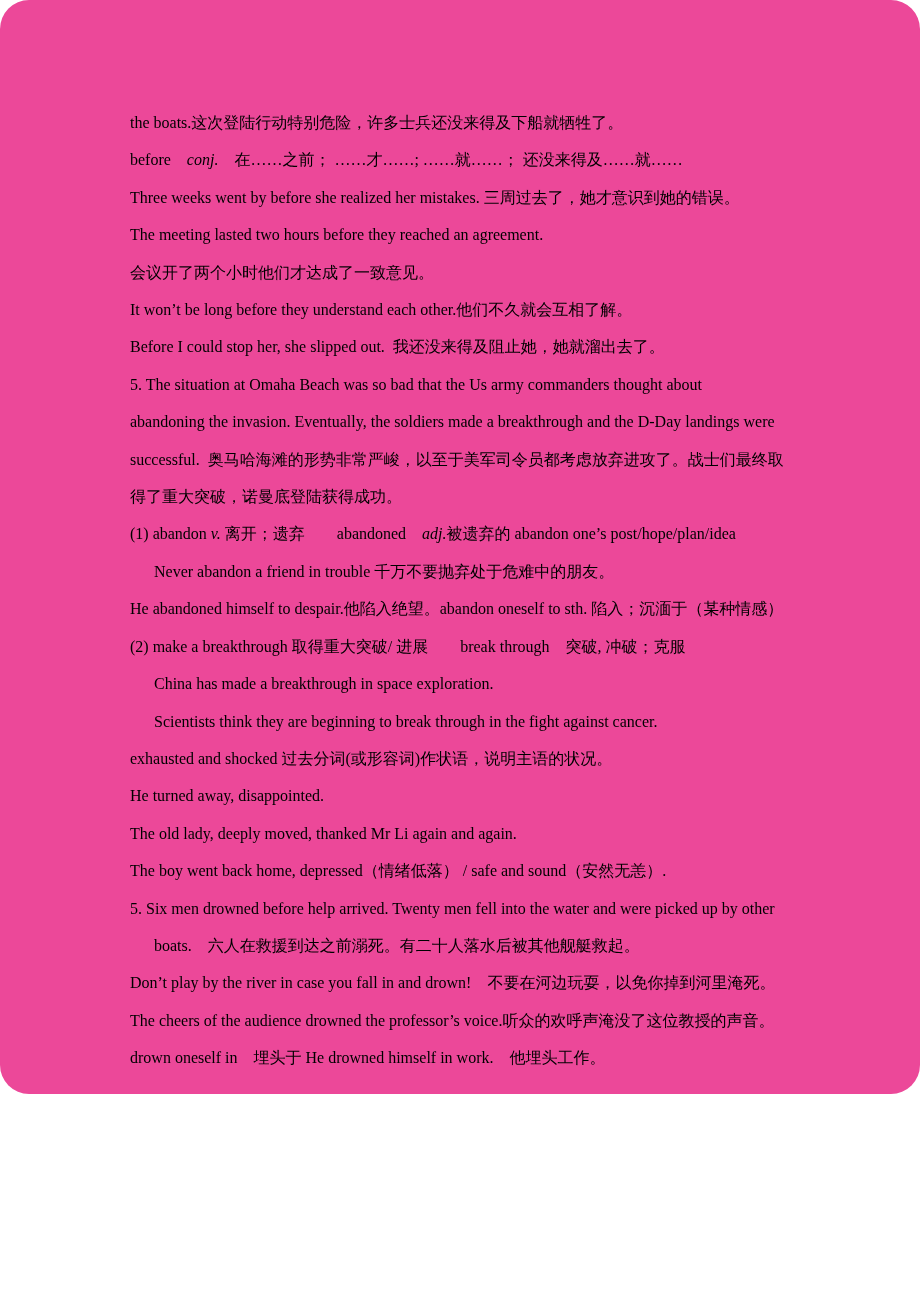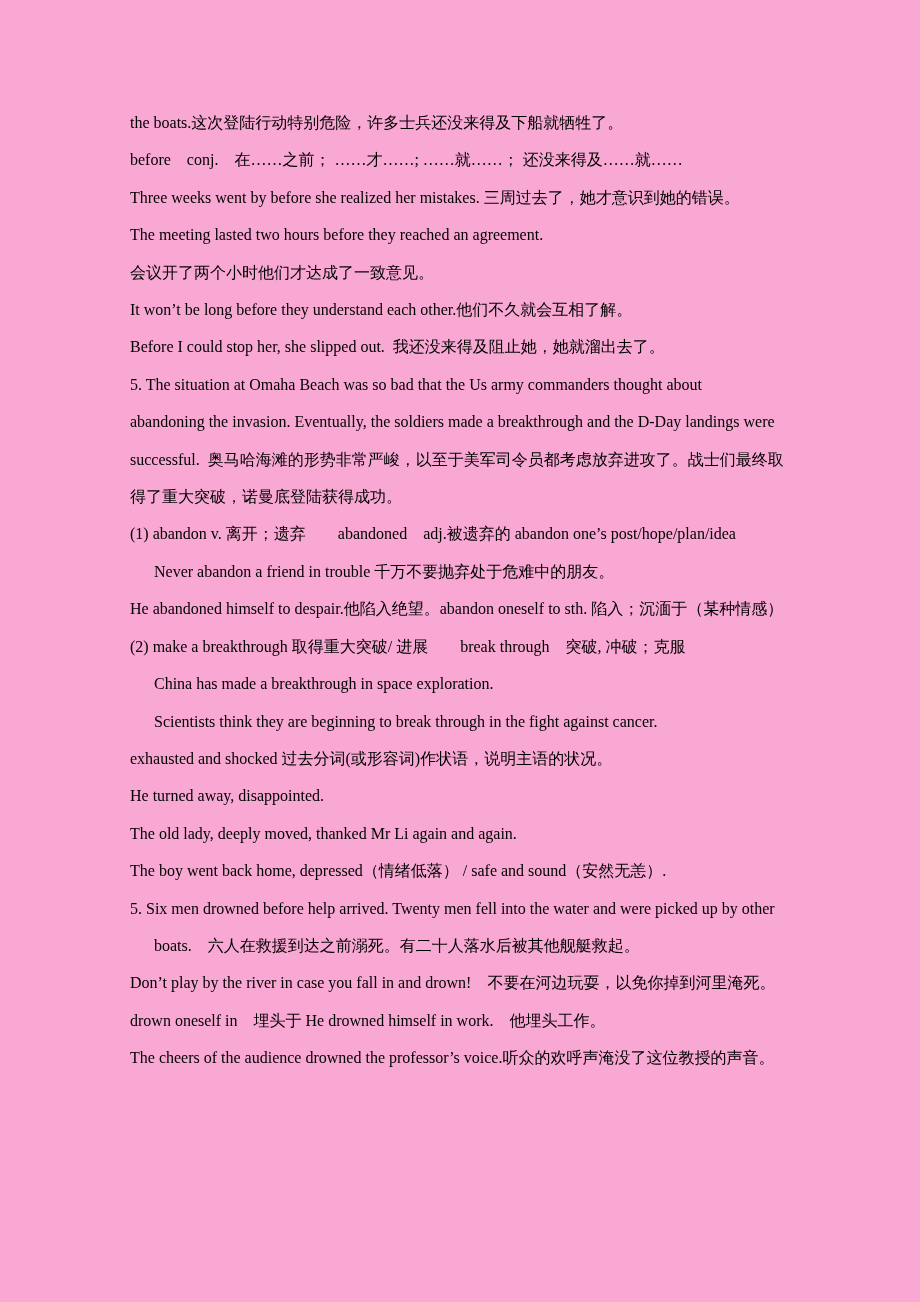--- a/index.html
+++ b/index.html
@@ -4,24 +4,25 @@
 <style>
   html, body {
     margin: 0;
     padding: 0;
     background: #ffffff;
     font-family: "Liberation Serif", "DejaVu Serif", serif;
   }
   .page {
     position: relative;
     width: 920px;
-    height: 1302px;
-    background: #f9a8d4;
+    height: 1094px;
+    background: #ec4899;
     color: #000000;
     overflow: hidden;
+    border-radius: 29px;
   }
   .content {
     position: absolute;
     left: 130px;
     top: 104px;
     width: 700px;
   }
   p.para {
     margin: 0;
     padding: 0;
@@ -30,20 +31,21 @@
     white-space: pre-wrap;
     color: #000000;
   }
   p.para.indent {
     text-indent: 24px;
   }
   .run {
     font-style: normal;
   }
   .run.italic {
+    font-style: italic;
     text-align: right;
   }
 </style>
 </head>
 <body>
 
 <div class="page">
   <div class="content">
       <p class="para"><span class="run">the boats.这次登陆行动特别危险，许多士兵还没来得及下船就牺牲了。</span></p>
       <p class="para"><span class="run">before　</span><span class="run italic">conj.</span><span class="run">　在……之前； ……才……; ……就……； 还没来得及……就……</span></p>
@@ -62,16 +64,16 @@
       <p class="para"><span class="run">(2) make a breakthrough 取得重大突破/ 进展　　break through　突破, 冲破；克服</span></p>
       <p class="para indent"><span class="run">China has made a breakthrough in space exploration.</span></p>
       <p class="para indent"><span class="run">Scientists think they are beginning to break through in the fight against cancer.</span></p>
       <p class="para"><span class="run">exhausted and shocked 过去分词(或形容词)作状语，说明主语的状况。</span></p>
       <p class="para"><span class="run">He turned away, disappointed.</span></p>
       <p class="para"><span class="run">The old lady, deeply moved, thanked Mr Li again and again.</span></p>
       <p class="para"><span class="run">The boy went back home, depressed（情绪低落） / safe and sound（安然无恙）.</span></p>
       <p class="para"><span class="run">5. Six men drowned before help arrived. Twenty men fell into the water and were picked up by other</span></p>
       <p class="para indent"><span class="run">boats.　六人在救援到达之前溺死。有二十人落水后被其他舰艇救起。</span></p>
       <p class="para"><span class="run">Don’t play by the river in case you fall in and drown!　不要在河边玩耍，以免你掉到河里淹死。</span></p>
+      <p class="para"><span class="run">The cheers of the audience drowned the professor’s voice.听众的欢呼声淹没了这位教授的声音。</span></p>
       <p class="para"><span class="run">drown oneself in　埋头于 He drowned himself in work.　他埋头工作。</span></p>
-      <p class="para"><span class="run">The cheers of the audience drowned the professor’s voice.听众的欢呼声淹没了这位教授的声音。</span></p>
     </div>
 </div>
 
 </body></html>

